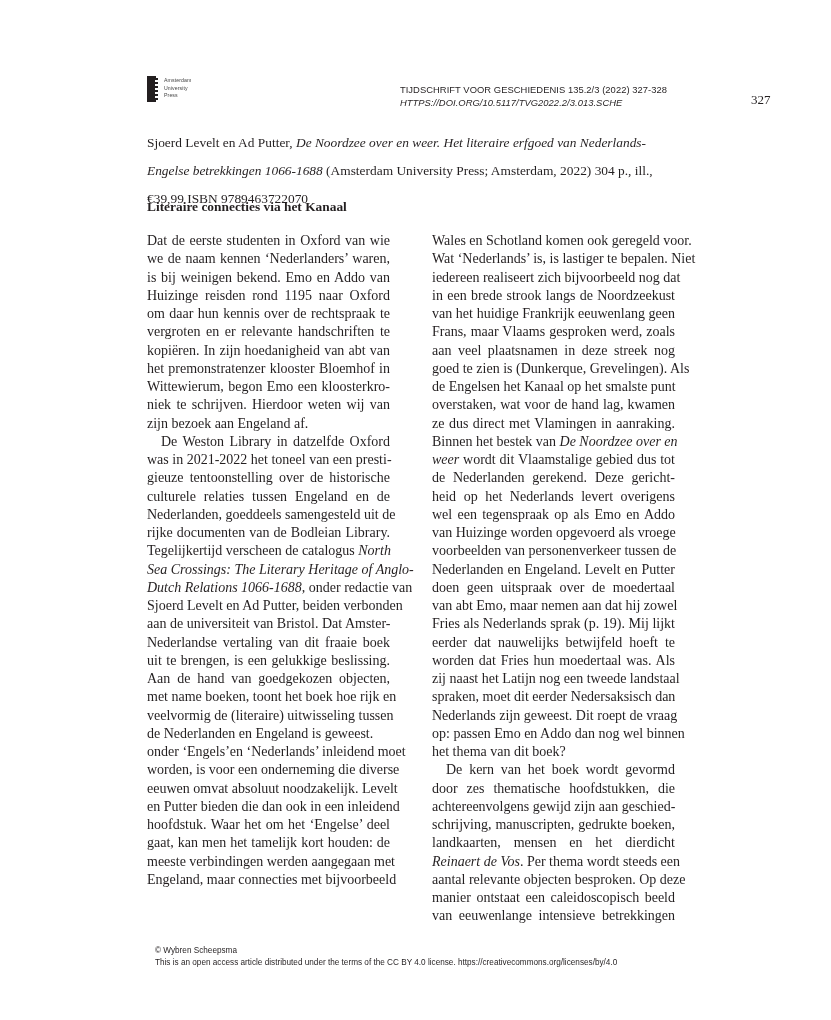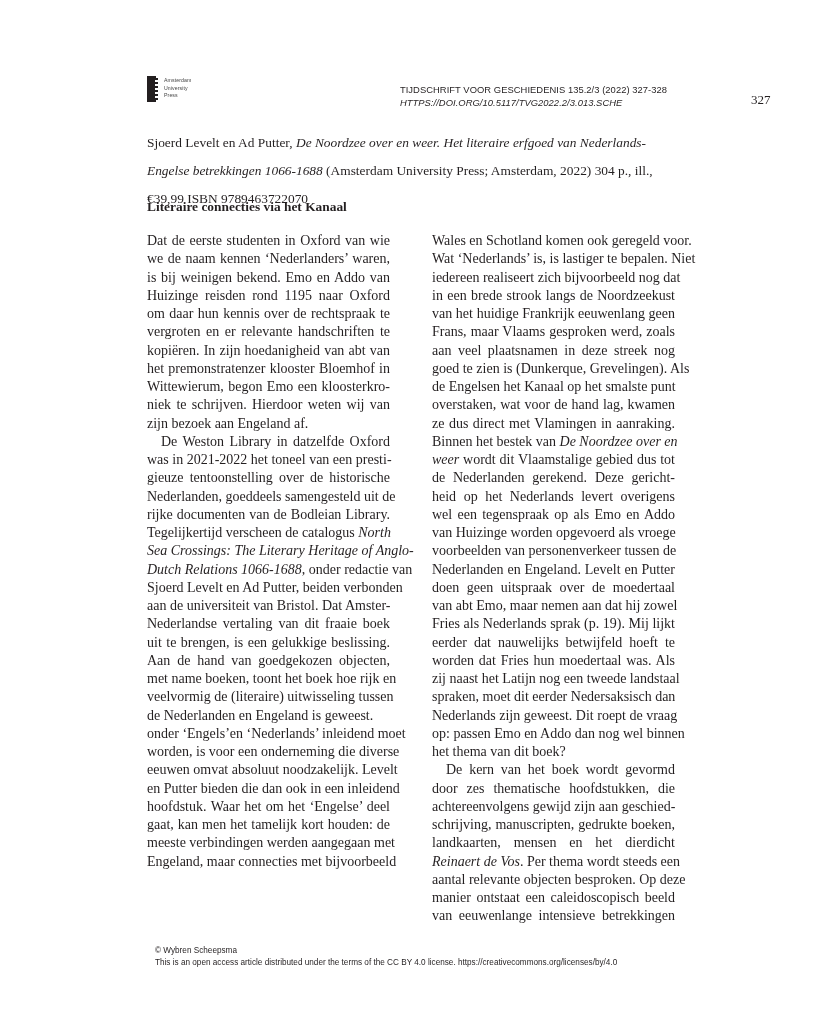--- a/index.html
+++ b/index.html
@@ -67,20 +67,21 @@
       <span class="line"><span>kopiëren. In zijn hoedanigheid van abt van</span></span>
       <span class="line"><span>het premonstratenzer klooster Bloemhof in</span></span>
       <span class="line"><span>Wittewierum, begon Emo een kloosterkro-</span></span>
       <span class="line"><span>niek te schrijven. Hierdoor weten wij van</span></span>
       <span class="line last"><span>zijn bezoek aan Engeland af.</span></span>
     </p>
   <p id="l-p2">
       <span class="line" style="text-indent: 14px;"><span>De Weston Library in datzelfde Oxford</span></span>
       <span class="line"><span>was in 2021-2022 het toneel van een presti-</span></span>
       <span class="line"><span>gieuze tentoonstelling over de historische</span></span>
+      <span class="line"><span>culturele relaties tussen Engeland en de</span></span>
       <span class="line"><span>Nederlanden, goeddeels samengesteld uit de</span></span>
       <span class="line"><span>rijke documenten van de Bodleian Library.</span></span>
       <span class="line"><span>Tegelijkertijd verscheen de catalogus </span><i>North</i></span>
       <span class="line"><i>Sea Crossings: The Literary Heritage of Anglo-</i></span>
       <span class="line"><i>Dutch Relations 1066-1688</i><span>, onder redactie van</span></span>
       <span class="line"><span>Sjoerd Levelt en Ad Putter, beiden verbonden</span></span>
       <span class="line"><span>aan de universiteit van Bristol. Dat Amster-</span></span>
       <span class="line"><span>Nederlandse vertaling van dit fraaie boek</span></span>
       <span class="line"><span>uit te brengen, is een gelukkige beslissing.</span></span>
       <span class="line"><span>Aan de hand van goedgekozen objecten,</span></span>

